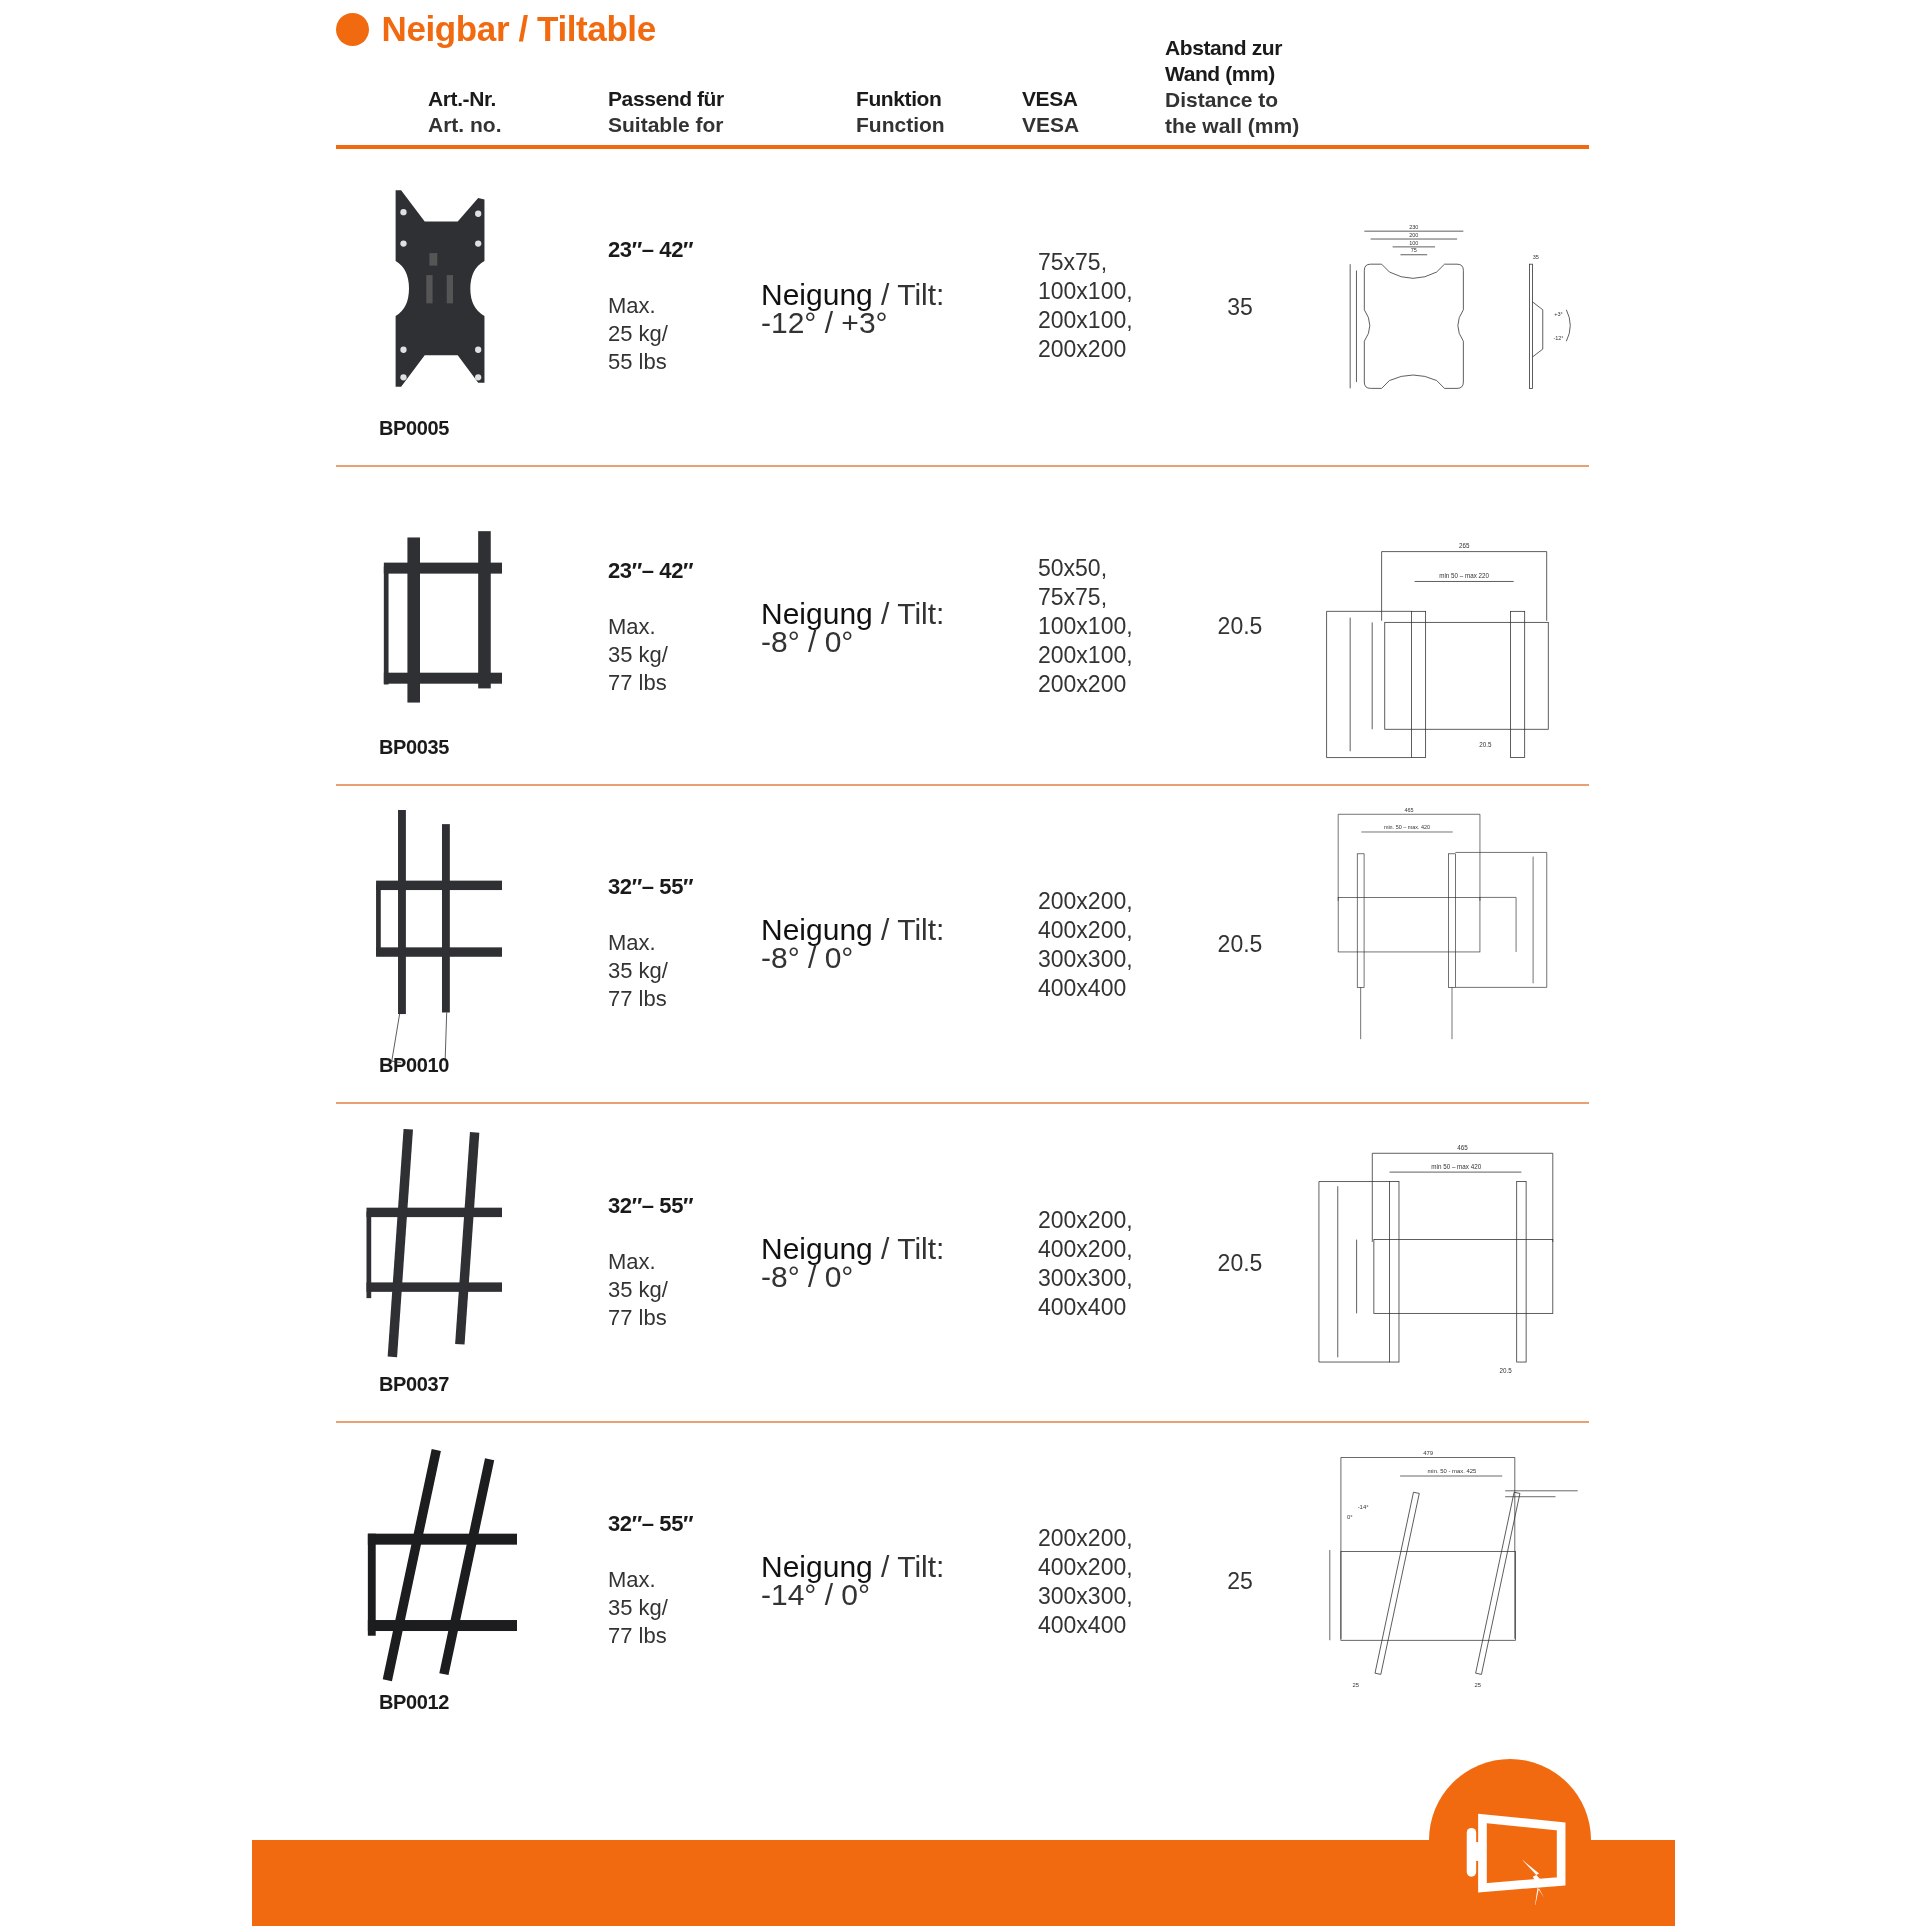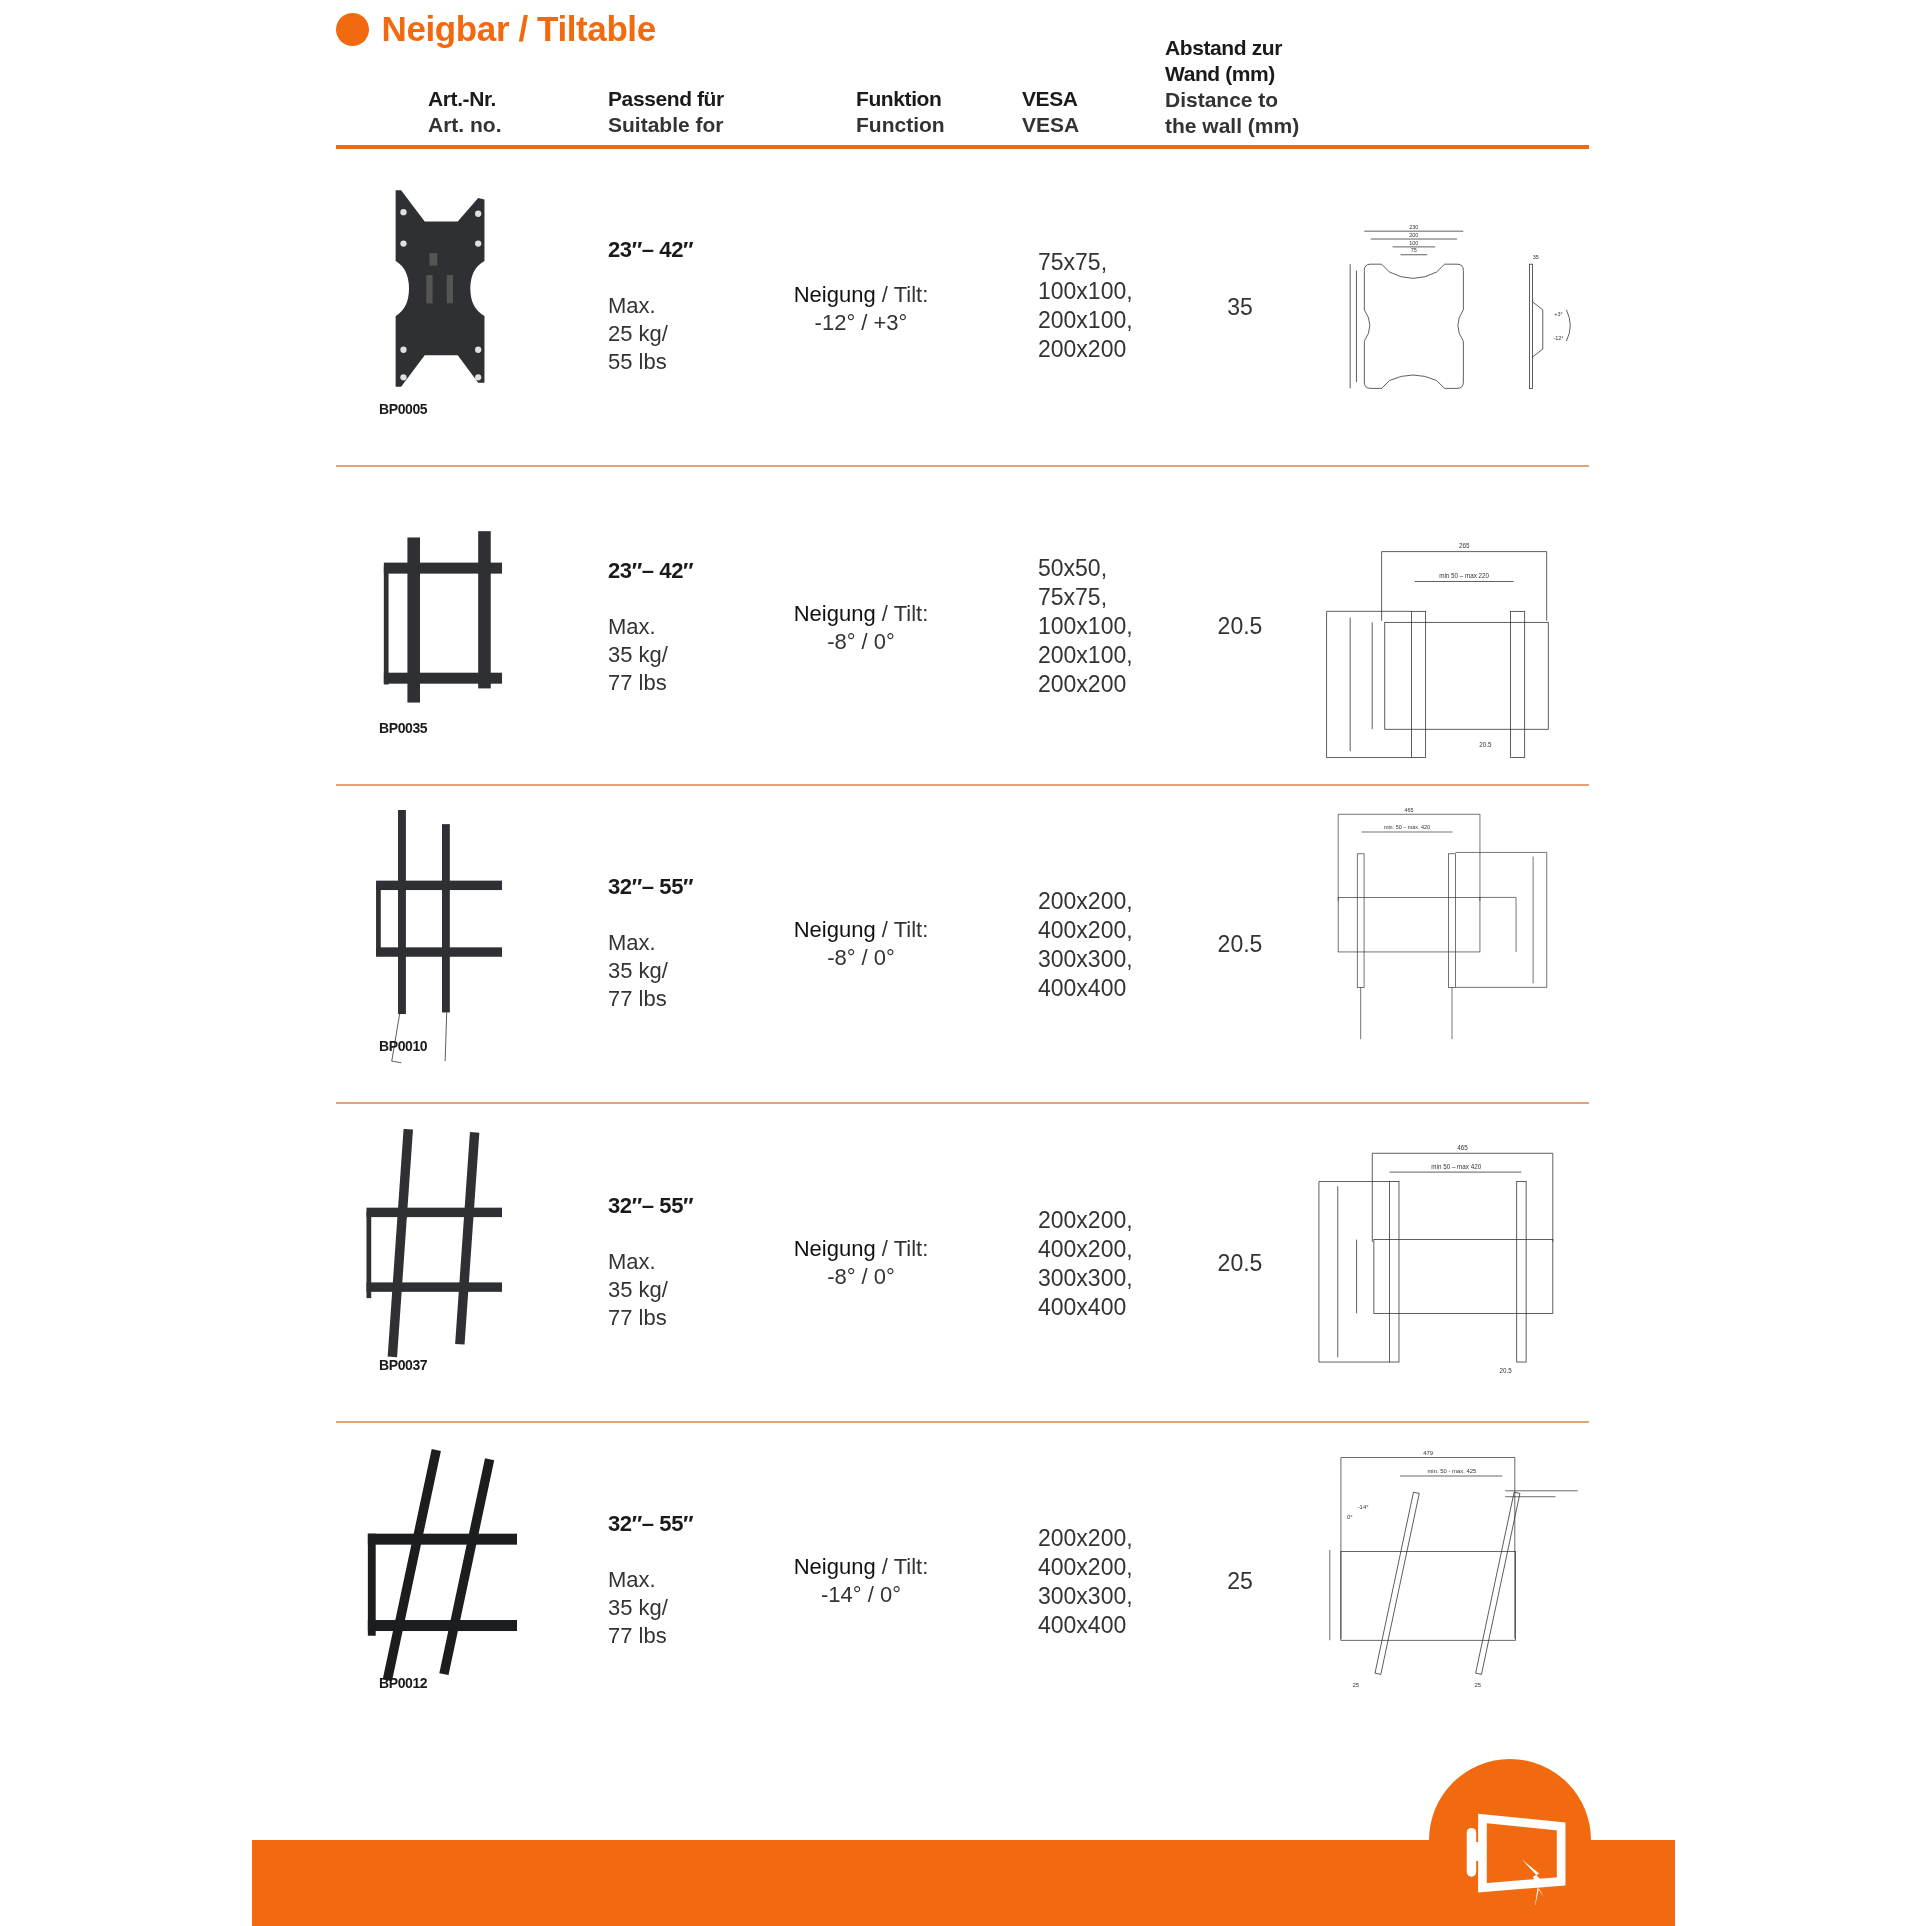--- a/index.html
+++ b/index.html
@@ -13,27 +13,27 @@
     .hdr { position: absolute; top: 39px; font-size: 21px; line-height: 26px; }
     .hdr .b { font-weight: bold; display: block; letter-spacing: -0.4px; }
     .hdr .n { font-weight: bold; display: block; color: #333; }
 
     .hdr-rule { position: absolute; left: 336px; top: 145px; width: 1253px; height: 3.9px; background: var(--accent); }
 
     .row { position: absolute; left: 336px; width: 1253px; height: 318px; }
     .row-rule { position: absolute; left: 0; bottom: 0; width: 1253px; height: 1.6px; background: #e8a173; }
 
     .prod-img { position: absolute; left: 23.6px; top: 15.7px; width: 142px; height: 228px; }
-    .art { position: absolute; left: 43px; top: 252px; font-size: 14px; font-weight: bold; letter-spacing: -0.4px; }
+    .art { position: absolute; left: 43px; top: 268px; font-size: 20px; font-weight: bold; letter-spacing: -0.4px; }
 
     .size { position: absolute; left: 272px; font-size: 22px; font-weight: bold; letter-spacing: -0.4px; }
     .load { position: absolute; left: 272px; font-size: 22px; line-height: 28px; color: #333; }
     .load span { display: block; }
 
-    .func { position: absolute; left: 407px; width: 236px; text-align: center; font-size: 22px; line-height: 28px; color: #333; }
+    .func { position: absolute; left: 425px; width: 236px; font-size: 30px; line-height: 28px; color: #333; }
     .func .fb { color: #111; }
 
     .vesa { position: absolute; left: 686px; font-size: 23px; line-height: 29px; color: #333; }
     .vesa span { display: block; margin-left: 16px; }
 
     .dist { position: absolute; left: 841px; width: 126px; text-align: center; font-size: 23px; color: #333; }
 
     .drawing { position: absolute; left: 967px; width: 283px; height: 259px; }
 
     .bottom-bar { position: absolute; left: 252px; top: 1840px; width: 1423px; height: 86px; background: var(--accent); }

